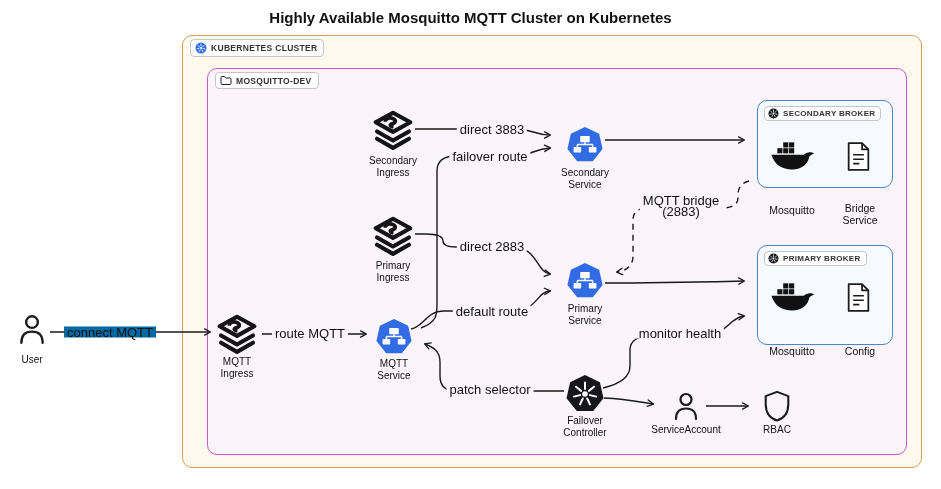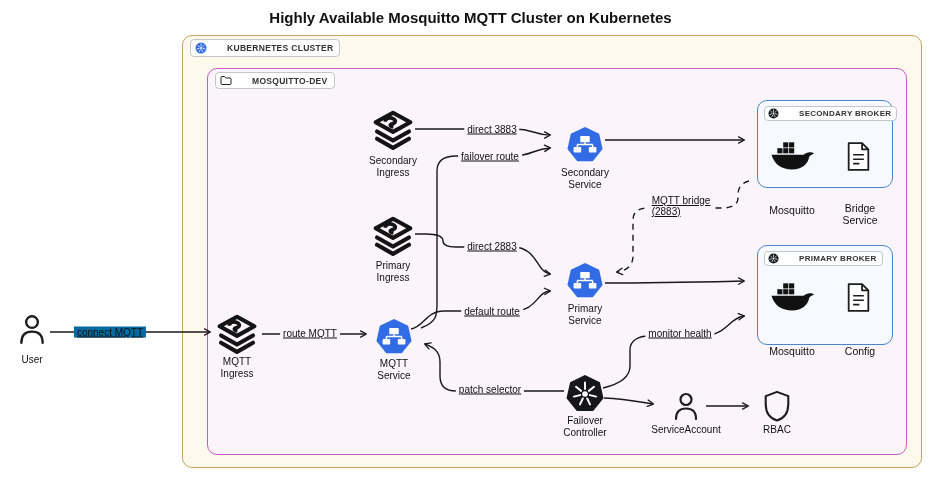--- a/index.html
+++ b/index.html
@@ -14,35 +14,35 @@
   }
   .cluster-box {
     position:absolute; left:182px; top:35px; width:740px; height:433px;
     background:#fdf9ec; border:1.5px solid #cfa15e; border-radius:10px;
   }
   .namespace-box {
     position:absolute; left:207px; top:68px; width:700px; height:387px;
     background:#fbf4fb; border:1.5px solid #c65cc6; border-radius:10px;
   }
   .chip {
-    position:absolute; display:flex; align-items:center; gap:20px;
+    position:absolute; display:flex; align-items:center; gap:4px;
     background:#fff; border:1px solid #c6c6c6; border-radius:4px;
     padding:2px 6px 2px 4px; font-size:8.5px; font-weight:600;
     color:#333; letter-spacing:0.3px; white-space:nowrap; z-index:6;
   }
   .broker-box {
     position:absolute; background:#f6f9fd; border:1.5px solid #4a86c8;
     border-radius:10px; z-index:2;
   }
   .broker-chip { left:6px; top:5px; font-size:8px; padding:1px 5px 1px 3px; }
   .edges-layer { position:absolute; left:0; top:0; z-index:3; pointer-events:none; }
   .edge-label {
-    position:absolute; transform:translate(-50%,-50%); font-size:10px;
+    position:absolute; transform:translate(-50%,-50%); font-size:13px;
     color:#111; background:#fbf4fb; padding:0 3px; white-space:pre-line;
-    line-height:11px; z-index:4;text-decoration:underline;
+    text-align:center; line-height:11px; z-index:4;
   }
   .edge-label.on-white { background:#0369a1; }
   .node-icon { position:absolute; z-index:5; }
   .node-icon svg { display:block; width:100%; height:100%; }
   .node-label {
     position:absolute; text-align:center; font-size:10px; line-height:11.5px;
     color:#111; white-space:pre-line; z-index:5;
   }
   .broker-item-label { font-size:10.5px;margin-top:28px; }
   .hidden-defs { position:absolute; width:0; height:0; overflow:hidden; }

